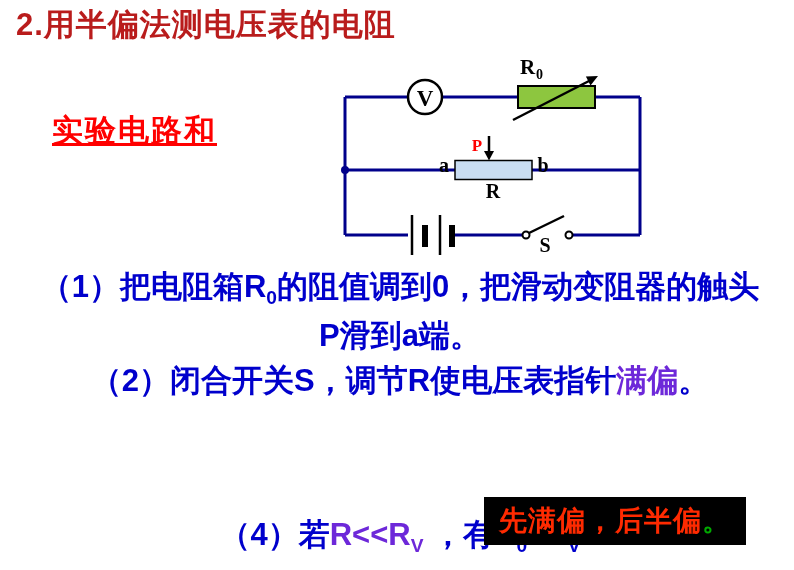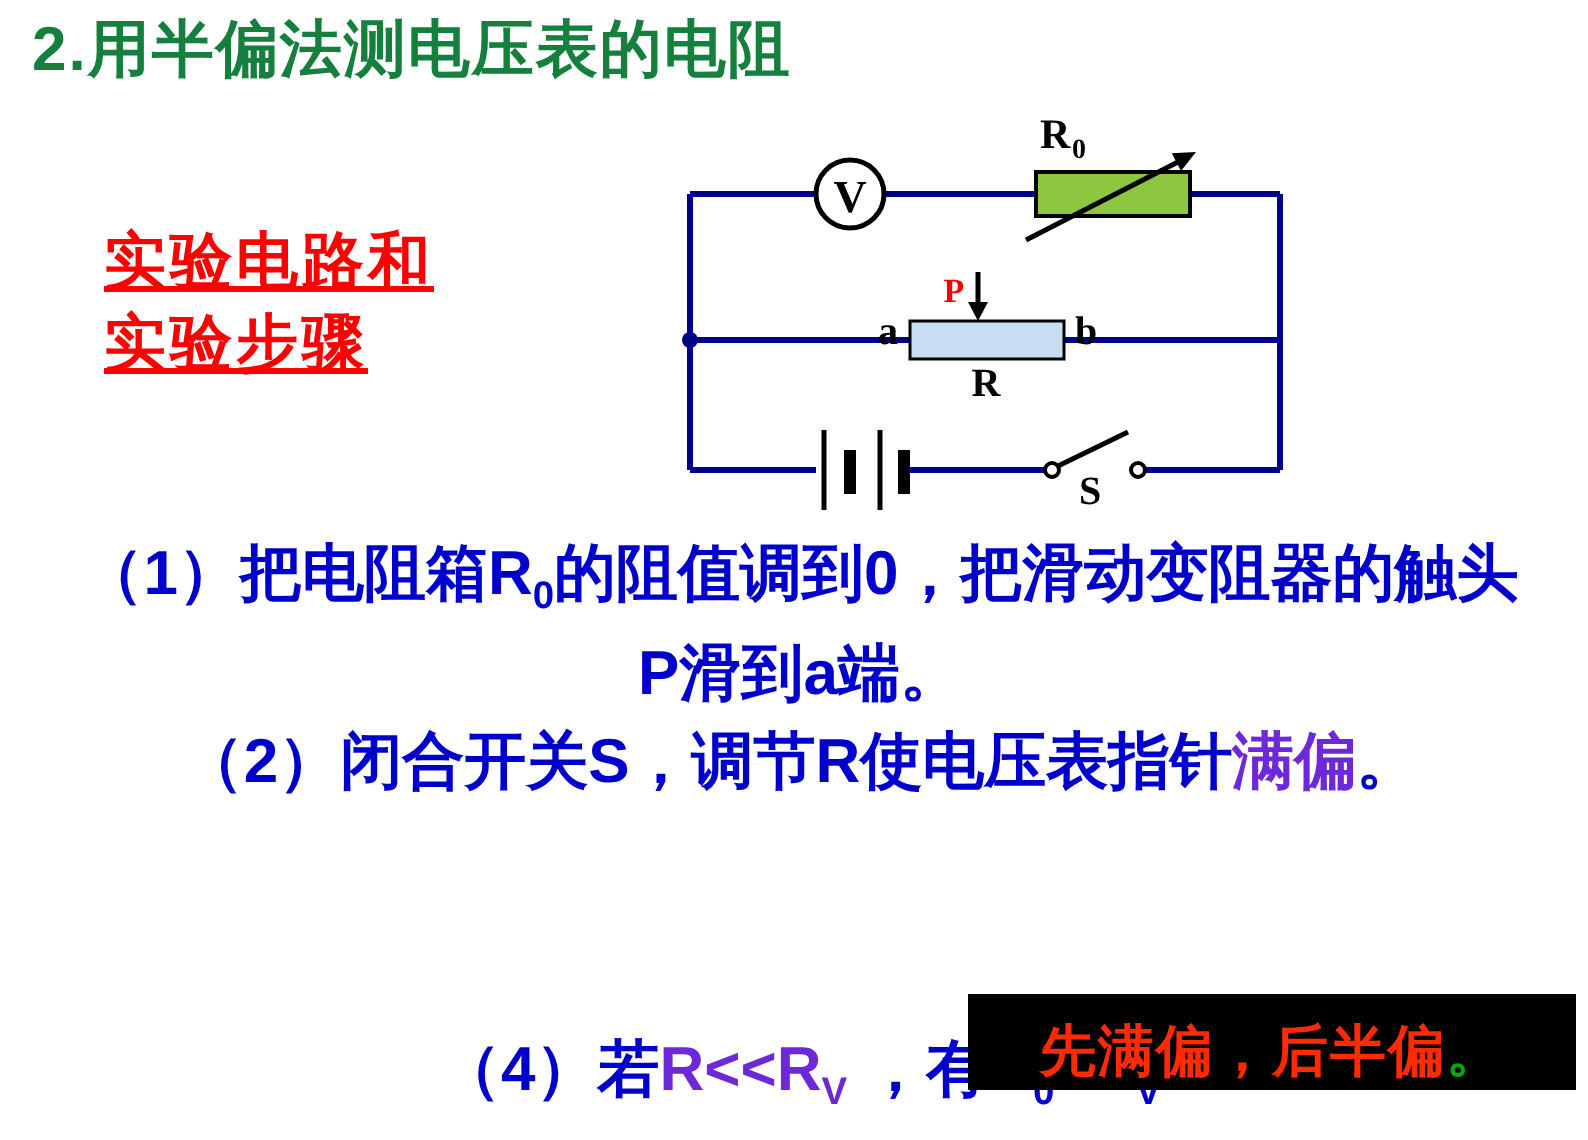--- a/index.html
+++ b/index.html
@@ -2,54 +2,53 @@
 <html><head>
 <meta charset="utf-8">
 <style>
   html,body { margin:0; padding:0; }
   .slide {
     position:relative; width:794px; height:570px; background:#ffffff;
     font-family:"Liberation Sans", sans-serif; overflow:hidden;
   }
   .title {
     position:absolute; left:16px; top:4px; margin:0;
-    font-size:31px; font-weight:bold; color:#15803d; letter-spacing:1px;
+    font-size:31px; font-weight:bold; color:#b91c1c; letter-spacing:1px;
   }
   .side {
     position:absolute; left:52px; top:110px;
     color:#FF0000; font-weight:bold; font-size:31px; line-height:41px; letter-spacing:2px;text-decoration:underline;
   }
   .circuit { position:absolute; left:330px; top:40px; }
   .step {
     position:absolute; left:10px; width:780px;
     color:#0000CC; font-weight:bold; font-size:31px; line-height:38px;text-align:center;
   }
   .step1 { top:268px; }
   .step2 { top:362px; }
   .step3 { top:420px; }
   .step4 { top:516px; }
   .step .hl { color:#6d28d9; }
   .step sub { font-size:0.62em; }
   .note {
-    position:absolute; left:484px; top:497px; width:304px; height:48px;
-    background:#000000; display:flex; align-items:flex-end; justify-content:center;
+    position:absolute; left:484px; top:497px; width:262px; height:48px;
+    background:#000000; display:flex; align-items:center; justify-content:center;
     font-size:28px; font-weight:bold; color:#FF2A00; letter-spacing:1px;
   }
   .note .period { color:#00AA00; }
 </style>
 </head>
 <body>
 
 <div class="slide">
 
   <h1 class="title">2.用半偏法测电压表的电阻</h1>
 
   <div class="side">
     <div>实验电路和</div>
-    <div>实验步骤</div>
   </div>
 
   <svg class="circuit" width="330" height="225" viewBox="0 0 330 225">
 
     <g stroke="#00008B" stroke-width="3" fill="none">
       <line x1="15" y1="57" x2="15" y2="195"></line>
       <line x1="15" y1="57" x2="78" y2="57"></line>
       <line x1="112" y1="57" x2="188" y2="57"></line>
       <line x1="265" y1="57" x2="310" y2="57"></line>
       <line x1="310" y1="57" x2="310" y2="195"></line>

